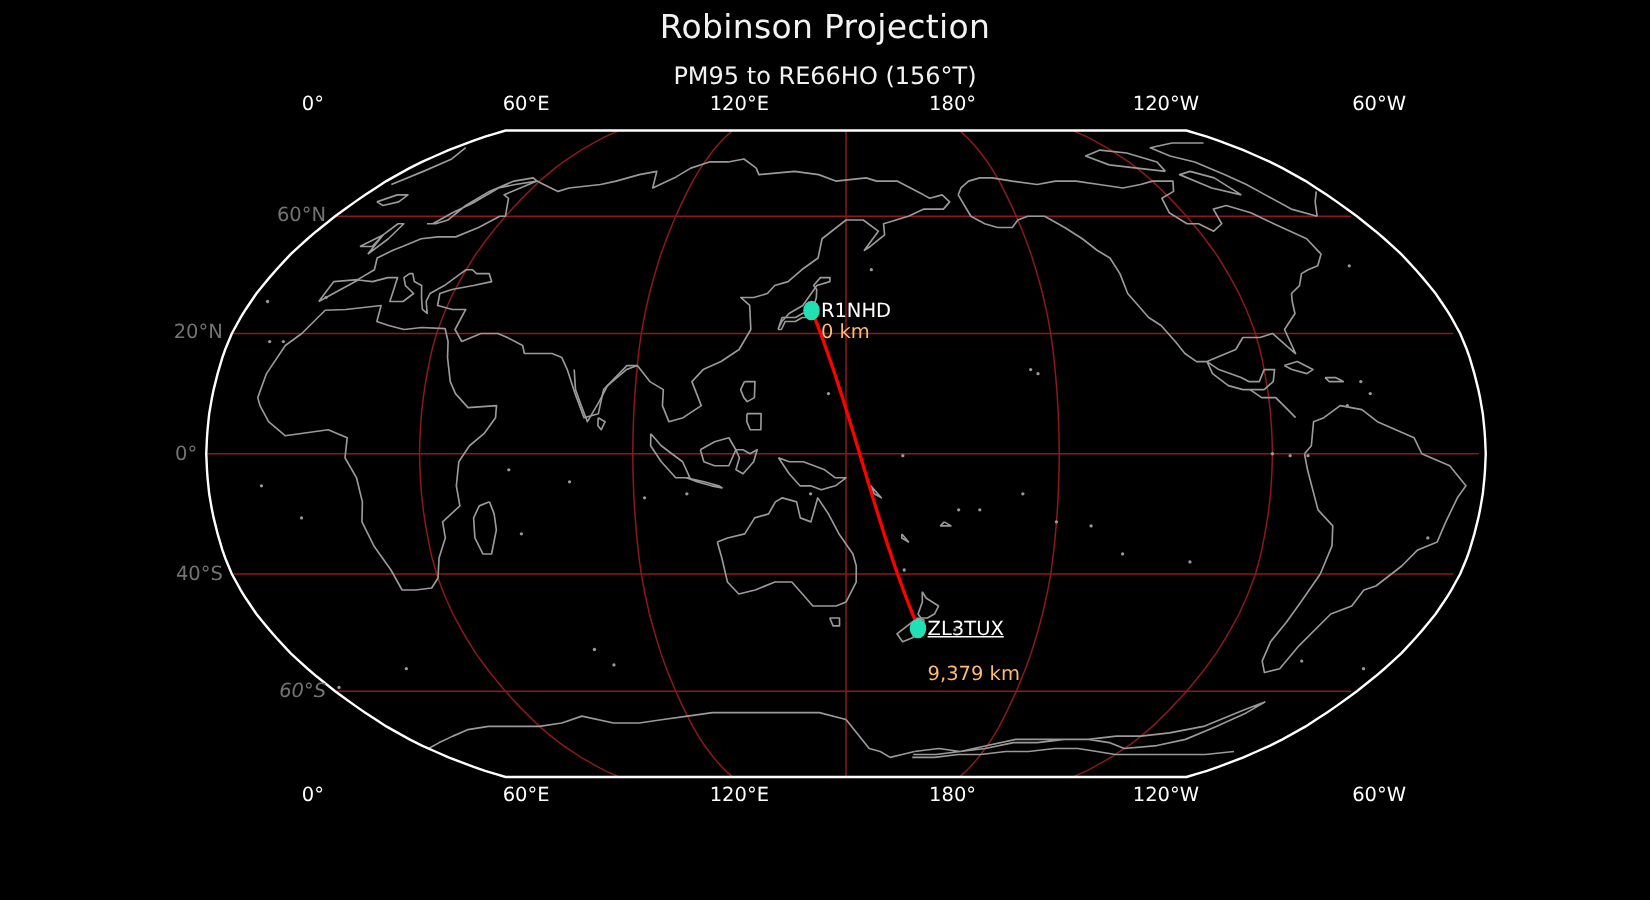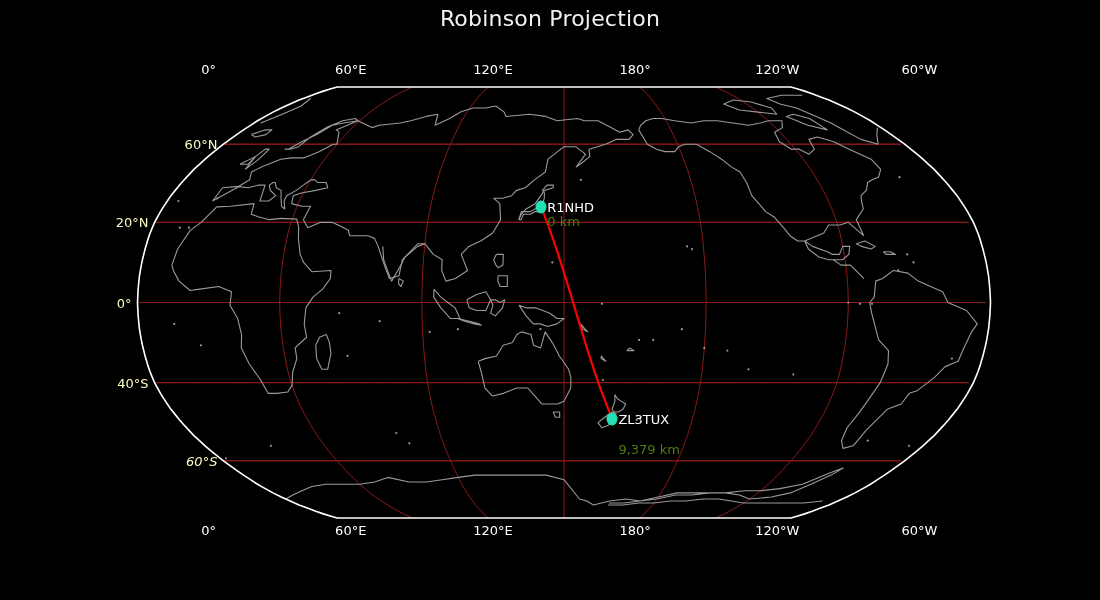--- a/index.html
+++ b/index.html
@@ -9,35 +9,36 @@
 
   .ttl{position:absolute;left:0;width:1100px;text-align:center;color:#f2f2f2;
        white-space:nowrap;}
   #title{top:6px;font-size:22px;letter-spacing:.2px;}
   #subtitle{top:41px;font-size:16px;}
 
   #mapsvg{position:absolute;left:0;top:0;width:1100px;height:600px;}
 
   .axlab{position:absolute;color:#ffffff;font-size:13px;white-space:nowrap;
          transform:translateX(-50%);}
-  .latlab{position:absolute;color:#fef9c3;font-size:13px;white-space:nowrap;
+  .latlab{position:absolute;color:#737373;font-size:13px;white-space:nowrap;
           transform:translate(-100%,-50%);}
 
   .stn{position:absolute;}
   .stn-dot{position:absolute;width:11px;height:13px;border-radius:50%;
            background:#20e0b4;transform:translate(-50%,-50%);}
   .stn-name{position:absolute;color:#ffffff;font-size:13px;white-space:nowrap;}
-  .stn-dist{position:absolute;color:#4d7c0f;font-size:13px;white-space:nowrap;}
+  .stn-dist{position:absolute;color:#fdba74;font-size:13px;white-space:nowrap;}
 </style>
 </head>
 <body>
 
 <div id="root">
 
   <div class="ttl" id="title">Robinson Projection</div>
+  <div class="ttl" id="subtitle">PM95 to RE66HO (156°T)</div>
 
   <svg id="mapsvg" viewBox="0 0 1100 600">
     <g id="g-graticule">
         <path d="M223.40 144.19 L227.18 144.19 L230.97 144.19 L234.75 144.19 L238.54 144.19 L242.32 144.19 L246.10 144.19 L249.89 144.19 L253.67 144.19 L257.46 144.19 L261.24 144.19 L265.03 144.19 L268.81 144.19 L272.60 144.19 L276.38 144.19 L280.16 144.19 L283.95 144.19 L287.73 144.19 L291.52 144.19 L295.30 144.19 L299.09 144.19 L302.87 144.19 L306.66 144.19 L310.44 144.19 L314.22 144.19 L318.01 144.19 L321.79 144.19 L325.58 144.19 L329.36 144.19 L333.15 144.19 L336.93 144.19 L340.72 144.19 L344.50 144.19 L348.28 144.19 L352.07 144.19 L355.85 144.19 L359.64 144.19 L363.42 144.19 L367.21 144.19 L370.99 144.19 L374.78 144.19 L378.56 144.19 L382.35 144.19 L386.13 144.19 L389.91 144.19 L393.70 144.19 L397.48 144.19 L401.27 144.19 L405.05 144.19 L408.84 144.19 L412.62 144.19 L416.41 144.19 L420.19 144.19 L423.97 144.19 L427.76 144.19 L431.54 144.19 L435.33 144.19 L439.11 144.19 L442.90 144.19 L446.68 144.19 L450.47 144.19 L454.25 144.19 L458.03 144.19 L461.82 144.19 L465.60 144.19 L469.39 144.19 L473.17 144.19 L476.96 144.19 L480.74 144.19 L484.53 144.19 L488.31 144.19 L492.09 144.19 L495.88 144.19 L499.66 144.19 L503.45 144.19 L507.23 144.19 L511.02 144.19 L514.80 144.19 L518.59 144.19 L522.37 144.19 L526.16 144.19 L529.94 144.19 L533.72 144.19 L537.51 144.19 L541.29 144.19 L545.08 144.19 L548.86 144.19 L552.65 144.19 L556.43 144.19 L560.22 144.19 L564.00 144.19 L567.78 144.19 L571.57 144.19 L575.35 144.19 L579.14 144.19 L582.92 144.19 L586.71 144.19 L590.49 144.19 L594.28 144.19 L598.06 144.19 L601.84 144.19 L605.63 144.19 L609.41 144.19 L613.20 144.19 L616.98 144.19 L620.77 144.19 L624.55 144.19 L628.34 144.19 L632.12 144.19 L635.91 144.19 L639.69 144.19 L643.47 144.19 L647.26 144.19 L651.04 144.19 L654.83 144.19 L658.61 144.19 L662.40 144.19 L666.18 144.19 L669.97 144.19 L673.75 144.19 L677.53 144.19 L681.32 144.19 L685.10 144.19 L688.89 144.19 L692.67 144.19 L696.46 144.19 L700.24 144.19 L704.03 144.19 L707.81 144.19 L711.59 144.19 L715.38 144.19 L719.16 144.19 L722.95 144.19 L726.73 144.19 L730.52 144.19 L734.30 144.19 L738.09 144.19 L741.87 144.19 L745.65 144.19 L749.44 144.19 L753.22 144.19 L757.01 144.19 L760.79 144.19 L764.58 144.19 L768.36 144.19 L772.15 144.19 L775.93 144.19 L779.72 144.19 L783.50 144.19 L787.28 144.19 L791.07 144.19 L794.85 144.19 L798.64 144.19 L802.42 144.19 L806.21 144.19 L809.99 144.19 L813.78 144.19 L817.56 144.19 L821.34 144.19 L825.13 144.19 L828.91 144.19 L832.70 144.19 L836.48 144.19 L840.27 144.19 L844.05 144.19 L847.84 144.19 L851.62 144.19 L855.40 144.19 L859.19 144.19 L862.97 144.19 L866.76 144.19 L870.54 144.19 L874.33 144.19 L878.11 144.19 L881.90 144.19 L885.68 144.19 L889.46 144.19 L893.25 144.19 L897.03 144.19 L900.82 144.19 L223.40 144.19" stroke="#8b1a1a" fill="none" stroke-width="1"></path>
         <path d="M154.56 222.33 L159.11 222.33 L163.66 222.33 L168.21 222.33 L172.76 222.33 L177.31 222.33 L181.86 222.33 L186.41 222.33 L190.95 222.33 L195.50 222.33 L200.05 222.33 L204.60 222.33 L209.15 222.33 L213.70 222.33 L218.25 222.33 L222.80 222.33 L227.35 222.33 L231.90 222.33 L236.45 222.33 L241.00 222.33 L245.55 222.33 L250.10 222.33 L254.65 222.33 L259.19 222.33 L263.74 222.33 L268.29 222.33 L272.84 222.33 L277.39 222.33 L281.94 222.33 L286.49 222.33 L291.04 222.33 L295.59 222.33 L300.14 222.33 L304.69 222.33 L309.24 222.33 L313.79 222.33 L318.34 222.33 L322.89 222.33 L327.43 222.33 L331.98 222.33 L336.53 222.33 L341.08 222.33 L345.63 222.33 L350.18 222.33 L354.73 222.33 L359.28 222.33 L363.83 222.33 L368.38 222.33 L372.93 222.33 L377.48 222.33 L382.03 222.33 L386.58 222.33 L391.13 222.33 L395.67 222.33 L400.22 222.33 L404.77 222.33 L409.32 222.33 L413.87 222.33 L418.42 222.33 L422.97 222.33 L427.52 222.33 L432.07 222.33 L436.62 222.33 L441.17 222.33 L445.72 222.33 L450.27 222.33 L454.82 222.33 L459.37 222.33 L463.91 222.33 L468.46 222.33 L473.01 222.33 L477.56 222.33 L482.11 222.33 L486.66 222.33 L491.21 222.33 L495.76 222.33 L500.31 222.33 L504.86 222.33 L509.41 222.33 L513.96 222.33 L518.51 222.33 L523.06 222.33 L527.61 222.33 L532.15 222.33 L536.70 222.33 L541.25 222.33 L545.80 222.33 L550.35 222.33 L554.90 222.33 L559.45 222.33 L564.00 222.33 L568.55 222.33 L573.10 222.33 L577.65 222.33 L582.20 222.33 L586.75 222.33 L591.30 222.33 L595.85 222.33 L600.39 222.33 L604.94 222.33 L609.49 222.33 L614.04 222.33 L618.59 222.33 L623.14 222.33 L627.69 222.33 L632.24 222.33 L636.79 222.33 L641.34 222.33 L645.89 222.33 L650.44 222.33 L654.99 222.33 L659.54 222.33 L664.09 222.33 L668.63 222.33 L673.18 222.33 L677.73 222.33 L682.28 222.33 L686.83 222.33 L691.38 222.33 L695.93 222.33 L700.48 222.33 L705.03 222.33 L709.58 222.33 L714.13 222.33 L718.68 222.33 L723.23 222.33 L727.78 222.33 L732.33 222.33 L736.87 222.33 L741.42 222.33 L745.97 222.33 L750.52 222.33 L755.07 222.33 L759.62 222.33 L764.17 222.33 L768.72 222.33 L773.27 222.33 L777.82 222.33 L782.37 222.33 L786.92 222.33 L791.47 222.33 L796.02 222.33 L800.57 222.33 L805.11 222.33 L809.66 222.33 L814.21 222.33 L818.76 222.33 L823.31 222.33 L827.86 222.33 L832.41 222.33 L836.96 222.33 L841.51 222.33 L846.06 222.33 L850.61 222.33 L855.16 222.33 L859.71 222.33 L864.26 222.33 L868.81 222.33 L873.35 222.33 L877.90 222.33 L882.45 222.33 L887.00 222.33 L891.55 222.33 L896.10 222.33 L900.65 222.33 L905.20 222.33 L909.75 222.33 L914.30 222.33 L918.85 222.33 L923.40 222.33 L927.95 222.33 L932.50 222.33 L937.05 222.33 L941.59 222.33 L946.14 222.33 L950.69 222.33 L955.24 222.33 L959.79 222.33 L964.34 222.33 L968.89 222.33 L154.56 222.33" stroke="#8b1a1a" fill="none" stroke-width="1"></path>
         <path d="M137.50 302.50 L142.24 302.50 L146.98 302.50 L151.72 302.50 L156.46 302.50 L161.19 302.50 L165.93 302.50 L170.67 302.50 L175.41 302.50 L180.15 302.50 L184.89 302.50 L189.63 302.50 L194.37 302.50 L199.11 302.50 L203.84 302.50 L208.58 302.50 L213.32 302.50 L218.06 302.50 L222.80 302.50 L227.54 302.50 L232.28 302.50 L237.02 302.50 L241.76 302.50 L246.49 302.50 L251.23 302.50 L255.97 302.50 L260.71 302.50 L265.45 302.50 L270.19 302.50 L274.93 302.50 L279.67 302.50 L284.41 302.50 L289.14 302.50 L293.88 302.50 L298.62 302.50 L303.36 302.50 L308.10 302.50 L312.84 302.50 L317.58 302.50 L322.32 302.50 L327.06 302.50 L331.79 302.50 L336.53 302.50 L341.27 302.50 L346.01 302.50 L350.75 302.50 L355.49 302.50 L360.23 302.50 L364.97 302.50 L369.71 302.50 L374.44 302.50 L379.18 302.50 L383.92 302.50 L388.66 302.50 L393.40 302.50 L398.14 302.50 L402.88 302.50 L407.62 302.50 L412.36 302.50 L417.09 302.50 L421.83 302.50 L426.57 302.50 L431.31 302.50 L436.05 302.50 L440.79 302.50 L445.53 302.50 L450.27 302.50 L455.01 302.50 L459.74 302.50 L464.48 302.50 L469.22 302.50 L473.96 302.50 L478.70 302.50 L483.44 302.50 L488.18 302.50 L492.92 302.50 L497.66 302.50 L502.39 302.50 L507.13 302.50 L511.87 302.50 L516.61 302.50 L521.35 302.50 L526.09 302.50 L530.83 302.50 L535.57 302.50 L540.31 302.50 L545.04 302.50 L549.78 302.50 L554.52 302.50 L559.26 302.50 L564.00 302.50 L568.74 302.50 L573.48 302.50 L578.22 302.50 L582.96 302.50 L587.69 302.50 L592.43 302.50 L597.17 302.50 L601.91 302.50 L606.65 302.50 L611.39 302.50 L616.13 302.50 L620.87 302.50 L625.61 302.50 L630.34 302.50 L635.08 302.50 L639.82 302.50 L644.56 302.50 L649.30 302.50 L654.04 302.50 L658.78 302.50 L663.52 302.50 L668.26 302.50 L672.99 302.50 L677.73 302.50 L682.47 302.50 L687.21 302.50 L691.95 302.50 L696.69 302.50 L701.43 302.50 L706.17 302.50 L710.91 302.50 L715.64 302.50 L720.38 302.50 L725.12 302.50 L729.86 302.50 L734.60 302.50 L739.34 302.50 L744.08 302.50 L748.82 302.50 L753.56 302.50 L758.29 302.50 L763.03 302.50 L767.77 302.50 L772.51 302.50 L777.25 302.50 L781.99 302.50 L786.73 302.50 L791.47 302.50 L796.21 302.50 L800.94 302.50 L805.68 302.50 L810.42 302.50 L815.16 302.50 L819.90 302.50 L824.64 302.50 L829.38 302.50 L834.12 302.50 L838.86 302.50 L843.59 302.50 L848.33 302.50 L853.07 302.50 L857.81 302.50 L862.55 302.50 L867.29 302.50 L872.03 302.50 L876.77 302.50 L881.51 302.50 L886.24 302.50 L890.98 302.50 L895.72 302.50 L900.46 302.50 L905.20 302.50 L909.94 302.50 L914.68 302.50 L919.42 302.50 L924.16 302.50 L928.89 302.50 L933.63 302.50 L938.37 302.50 L943.11 302.50 L947.85 302.50 L952.59 302.50 L957.33 302.50 L962.07 302.50 L966.81 302.50 L971.54 302.50 L976.28 302.50 L981.02 302.50 L985.76 302.50 L137.50 302.50" stroke="#8b1a1a" fill="none" stroke-width="1"></path>
         <path d="M154.56 382.67 L159.11 382.67 L163.66 382.67 L168.21 382.67 L172.76 382.67 L177.31 382.67 L181.86 382.67 L186.41 382.67 L190.95 382.67 L195.50 382.67 L200.05 382.67 L204.60 382.67 L209.15 382.67 L213.70 382.67 L218.25 382.67 L222.80 382.67 L227.35 382.67 L231.90 382.67 L236.45 382.67 L241.00 382.67 L245.55 382.67 L250.10 382.67 L254.65 382.67 L259.19 382.67 L263.74 382.67 L268.29 382.67 L272.84 382.67 L277.39 382.67 L281.94 382.67 L286.49 382.67 L291.04 382.67 L295.59 382.67 L300.14 382.67 L304.69 382.67 L309.24 382.67 L313.79 382.67 L318.34 382.67 L322.89 382.67 L327.43 382.67 L331.98 382.67 L336.53 382.67 L341.08 382.67 L345.63 382.67 L350.18 382.67 L354.73 382.67 L359.28 382.67 L363.83 382.67 L368.38 382.67 L372.93 382.67 L377.48 382.67 L382.03 382.67 L386.58 382.67 L391.13 382.67 L395.67 382.67 L400.22 382.67 L404.77 382.67 L409.32 382.67 L413.87 382.67 L418.42 382.67 L422.97 382.67 L427.52 382.67 L432.07 382.67 L436.62 382.67 L441.17 382.67 L445.72 382.67 L450.27 382.67 L454.82 382.67 L459.37 382.67 L463.91 382.67 L468.46 382.67 L473.01 382.67 L477.56 382.67 L482.11 382.67 L486.66 382.67 L491.21 382.67 L495.76 382.67 L500.31 382.67 L504.86 382.67 L509.41 382.67 L513.96 382.67 L518.51 382.67 L523.06 382.67 L527.61 382.67 L532.15 382.67 L536.70 382.67 L541.25 382.67 L545.80 382.67 L550.35 382.67 L554.90 382.67 L559.45 382.67 L564.00 382.67 L568.55 382.67 L573.10 382.67 L577.65 382.67 L582.20 382.67 L586.75 382.67 L591.30 382.67 L595.85 382.67 L600.39 382.67 L604.94 382.67 L609.49 382.67 L614.04 382.67 L618.59 382.67 L623.14 382.67 L627.69 382.67 L632.24 382.67 L636.79 382.67 L641.34 382.67 L645.89 382.67 L650.44 382.67 L654.99 382.67 L659.54 382.67 L664.09 382.67 L668.63 382.67 L673.18 382.67 L677.73 382.67 L682.28 382.67 L686.83 382.67 L691.38 382.67 L695.93 382.67 L700.48 382.67 L705.03 382.67 L709.58 382.67 L714.13 382.67 L718.68 382.67 L723.23 382.67 L727.78 382.67 L732.33 382.67 L736.87 382.67 L741.42 382.67 L745.97 382.67 L750.52 382.67 L755.07 382.67 L759.62 382.67 L764.17 382.67 L768.72 382.67 L773.27 382.67 L777.82 382.67 L782.37 382.67 L786.92 382.67 L791.47 382.67 L796.02 382.67 L800.57 382.67 L805.11 382.67 L809.66 382.67 L814.21 382.67 L818.76 382.67 L823.31 382.67 L827.86 382.67 L832.41 382.67 L836.96 382.67 L841.51 382.67 L846.06 382.67 L850.61 382.67 L855.16 382.67 L859.71 382.67 L864.26 382.67 L868.81 382.67 L873.35 382.67 L877.90 382.67 L882.45 382.67 L887.00 382.67 L891.55 382.67 L896.10 382.67 L900.65 382.67 L905.20 382.67 L909.75 382.67 L914.30 382.67 L918.85 382.67 L923.40 382.67 L927.95 382.67 L932.50 382.67 L937.05 382.67 L941.59 382.67 L946.14 382.67 L950.69 382.67 L955.24 382.67 L959.79 382.67 L964.34 382.67 L968.89 382.67 L154.56 382.67" stroke="#8b1a1a" fill="none" stroke-width="1"></path>
         <path d="M223.40 460.81 L227.18 460.81 L230.97 460.81 L234.75 460.81 L238.54 460.81 L242.32 460.81 L246.10 460.81 L249.89 460.81 L253.67 460.81 L257.46 460.81 L261.24 460.81 L265.03 460.81 L268.81 460.81 L272.60 460.81 L276.38 460.81 L280.16 460.81 L283.95 460.81 L287.73 460.81 L291.52 460.81 L295.30 460.81 L299.09 460.81 L302.87 460.81 L306.66 460.81 L310.44 460.81 L314.22 460.81 L318.01 460.81 L321.79 460.81 L325.58 460.81 L329.36 460.81 L333.15 460.81 L336.93 460.81 L340.72 460.81 L344.50 460.81 L348.28 460.81 L352.07 460.81 L355.85 460.81 L359.64 460.81 L363.42 460.81 L367.21 460.81 L370.99 460.81 L374.78 460.81 L378.56 460.81 L382.35 460.81 L386.13 460.81 L389.91 460.81 L393.70 460.81 L397.48 460.81 L401.27 460.81 L405.05 460.81 L408.84 460.81 L412.62 460.81 L416.41 460.81 L420.19 460.81 L423.97 460.81 L427.76 460.81 L431.54 460.81 L435.33 460.81 L439.11 460.81 L442.90 460.81 L446.68 460.81 L450.47 460.81 L454.25 460.81 L458.03 460.81 L461.82 460.81 L465.60 460.81 L469.39 460.81 L473.17 460.81 L476.96 460.81 L480.74 460.81 L484.53 460.81 L488.31 460.81 L492.09 460.81 L495.88 460.81 L499.66 460.81 L503.45 460.81 L507.23 460.81 L511.02 460.81 L514.80 460.81 L518.59 460.81 L522.37 460.81 L526.16 460.81 L529.94 460.81 L533.72 460.81 L537.51 460.81 L541.29 460.81 L545.08 460.81 L548.86 460.81 L552.65 460.81 L556.43 460.81 L560.22 460.81 L564.00 460.81 L567.78 460.81 L571.57 460.81 L575.35 460.81 L579.14 460.81 L582.92 460.81 L586.71 460.81 L590.49 460.81 L594.28 460.81 L598.06 460.81 L601.84 460.81 L605.63 460.81 L609.41 460.81 L613.20 460.81 L616.98 460.81 L620.77 460.81 L624.55 460.81 L628.34 460.81 L632.12 460.81 L635.91 460.81 L639.69 460.81 L643.47 460.81 L647.26 460.81 L651.04 460.81 L654.83 460.81 L658.61 460.81 L662.40 460.81 L666.18 460.81 L669.97 460.81 L673.75 460.81 L677.53 460.81 L681.32 460.81 L685.10 460.81 L688.89 460.81 L692.67 460.81 L696.46 460.81 L700.24 460.81 L704.03 460.81 L707.81 460.81 L711.59 460.81 L715.38 460.81 L719.16 460.81 L722.95 460.81 L726.73 460.81 L730.52 460.81 L734.30 460.81 L738.09 460.81 L741.87 460.81 L745.65 460.81 L749.44 460.81 L753.22 460.81 L757.01 460.81 L760.79 460.81 L764.58 460.81 L768.36 460.81 L772.15 460.81 L775.93 460.81 L779.72 460.81 L783.50 460.81 L787.28 460.81 L791.07 460.81 L794.85 460.81 L798.64 460.81 L802.42 460.81 L806.21 460.81 L809.99 460.81 L813.78 460.81 L817.56 460.81 L821.34 460.81 L825.13 460.81 L828.91 460.81 L832.70 460.81 L836.48 460.81 L840.27 460.81 L844.05 460.81 L847.84 460.81 L851.62 460.81 L855.40 460.81 L859.19 460.81 L862.97 460.81 L866.76 460.81 L870.54 460.81 L874.33 460.81 L878.11 460.81 L881.90 460.81 L885.68 460.81 L889.46 460.81 L893.25 460.81 L897.03 460.81 L900.82 460.81 L223.40 460.81" stroke="#8b1a1a" fill="none" stroke-width="1"></path>
         <path d="M337.02 518.00 L330.19 515.94 L323.37 513.88 L315.77 511.27 L307.39 508.10 L299.02 504.94 L290.16 500.99 L281.31 497.04 L273.01 492.91 L265.26 488.59 L257.52 484.27 L250.51 479.69 L243.49 475.10 L236.67 470.41 L230.03 465.61 L223.40 460.81 L217.19 455.83 L210.98 450.86 L205.07 445.82 L199.45 440.70 L193.84 435.59 L189.01 430.38 L184.18 425.16 L179.60 419.91 L175.27 414.63 L170.94 409.34 L167.34 404.02 L163.74 398.69 L160.46 393.35 L157.51 388.01 L154.56 382.67 L152.34 377.32 L150.12 371.98 L148.23 366.63 L146.66 361.29 L145.09 355.94 L143.76 350.60 L142.43 345.26 L141.30 339.91 L140.38 334.57 L139.46 329.22 L138.92 323.88 L138.37 318.53 L137.98 313.19 L137.74 307.84 L137.50 302.50 L137.74 297.16 L137.98 291.81 L138.37 286.47 L138.92 281.12 L139.46 275.78 L140.38 270.43 L141.30 265.09 L142.43 259.74 L143.76 254.40 L145.09 249.06 L146.66 243.71 L148.23 238.37 L150.12 233.02 L152.34 227.68 L154.56 222.33 L157.51 216.99 L160.46 211.65 L163.74 206.31 L167.34 200.98 L170.94 195.66 L175.27 190.37 L179.60 185.09 L184.18 179.84 L189.01 174.62 L193.84 169.41 L199.45 164.30 L205.07 159.18 L210.98 154.14 L217.19 149.17 L223.40 144.19 L230.03 139.39 L236.67 134.59 L243.49 129.90 L250.51 125.31 L257.52 120.73 L265.26 116.41 L273.01 112.09 L281.31 107.96 L290.16 104.01 L299.02 100.06 L307.39 96.90 L315.77 93.73 L323.37 91.12 L330.19 89.06 L337.02 87.00" stroke="#8b1a1a" fill="none" stroke-width="1"></path>
         <path d="M412.68 518.00 L408.13 515.94 L403.58 513.88 L398.51 511.27 L392.93 508.10 L387.34 504.94 L381.44 500.99 L375.54 497.04 L370.01 492.91 L364.84 488.59 L359.68 484.27 L355.00 479.69 L350.33 475.10 L345.78 470.41 L341.36 465.61 L336.93 460.81 L332.79 455.83 L328.65 450.86 L324.71 445.82 L320.97 440.70 L317.23 435.59 L314.01 430.38 L310.79 425.16 L307.74 419.91 L304.85 414.63 L301.96 409.34 L299.56 404.02 L297.16 398.69 L294.98 393.35 L293.01 388.01 L291.04 382.67 L289.56 377.32 L288.08 371.98 L286.82 366.63 L285.77 361.29 L284.73 355.94 L283.84 350.60 L282.95 345.26 L282.20 339.91 L281.59 334.57 L280.97 329.22 L280.61 323.88 L280.25 318.53 L279.99 313.19 L279.83 307.84 L279.67 302.50 L279.83 297.16 L279.99 291.81 L280.25 286.47 L280.61 281.12 L280.97 275.78 L281.59 270.43 L282.20 265.09 L282.95 259.74 L283.84 254.40 L284.73 249.06 L285.77 243.71 L286.82 238.37 L288.08 233.02 L289.56 227.68 L291.04 222.33 L293.01 216.99 L294.98 211.65 L297.16 206.31 L299.56 200.98 L301.96 195.66 L304.85 190.37 L307.74 185.09 L310.79 179.84 L314.01 174.62 L317.23 169.41 L320.97 164.30 L324.71 159.18 L328.65 154.14 L332.79 149.17 L336.93 144.19 L341.36 139.39 L345.78 134.59 L350.33 129.90 L355.00 125.31 L359.68 120.73 L364.84 116.41 L370.01 112.09 L375.54 107.96 L381.44 104.01 L387.34 100.06 L392.93 96.90 L398.51 93.73 L403.58 91.12 L408.13 89.06 L412.68 87.00" stroke="#8b1a1a" fill="none" stroke-width="1"></path>
@@ -158,18 +159,18 @@
       <div class="latlab" style="left: 217.397px; top: 460.806px; font-style: italic;">60°S</div>
     </div>
   <div id="stations">
       <div class="stn">
         <div class="stn-dot" style="left: 541.278px; top: 207.375px;"></div>
         <div class="stn-name" style="left: 547.278px; top: 200.375px;">R1NHD</div>
         <div class="stn-dist" style="left: 547.278px; top: 214.375px;">0 km</div>
       </div>
       <div class="stn">
         <div class="stn-dot" style="left: 612.399px; top: 418.592px;"></div>
-        <div class="stn-name" style="left: 618.399px; top: 411.592px;">ZL3TUX</div>
+        <div class="stn-name" style="left: 618.399px; top: 411.592px; text-decoration: underline;">ZL3TUX</div>
         <div class="stn-dist" style="left: 618.399px; top: 425.592px; margin-top: 16px;">9,379 km</div>
       </div>
     </div>
 
 </div>
 
 </body></html>

